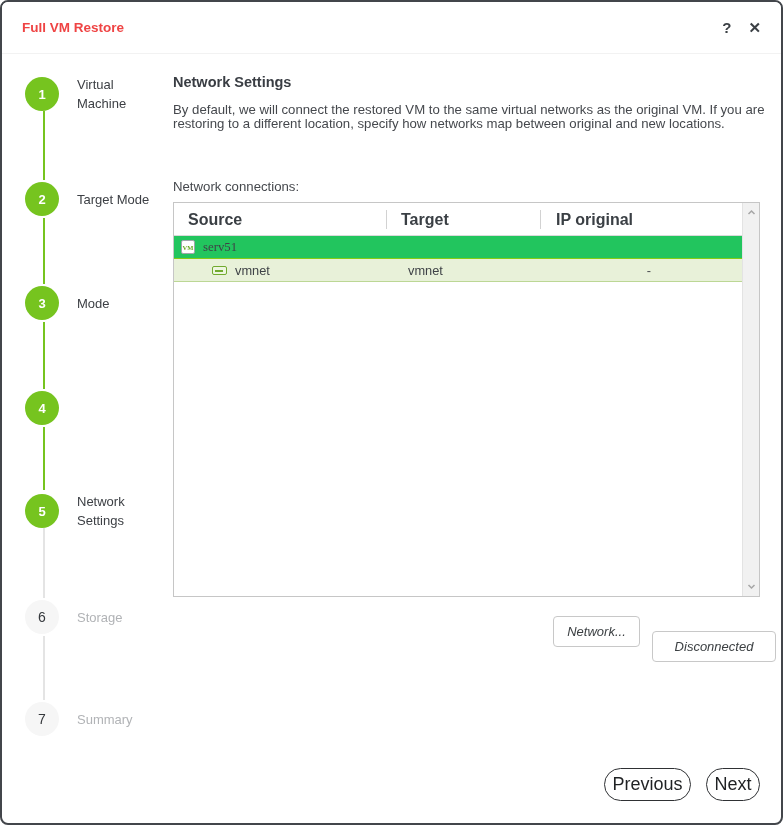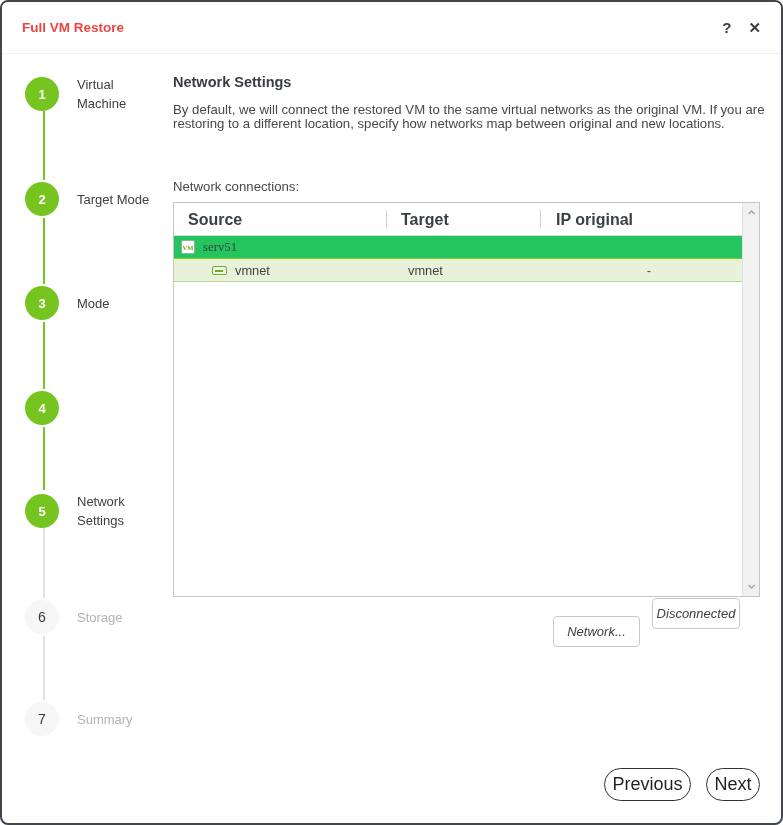--- a/index.html
+++ b/index.html
@@ -72,21 +72,21 @@
   .sb-arrow { position:absolute; left:4px; width:9px; height:9px; }
   .sb-up{top:5px} .sb-down{bottom:5px}
   .sb-arrow svg { display:block; }
   
   .btn {
     position:absolute; height:31px; background:#fff; border:1px solid #c8c8c8; border-radius:4px;
     font-size:13px; color:#3c4043; display:flex; align-items:center; justify-content:center;
     font-family:"Liberation Sans", sans-serif; cursor:pointer;font-style:italic;
   }
   .btn-network { left:551px; top:614px; width:87px; }
-  .btn-disconnected { left:650px; top:596px; width:88px; }
+  .btn-disconnected { left:650px; top:629px; width:124px; }
   
   .pill {
     position:absolute; height:33px; background:#fff; border:1.5px solid #2f3134; border-radius:17px;
     font-size:18px; color:#1f2123; display:flex; align-items:center; justify-content:center;
     font-family:"Liberation Sans", sans-serif; cursor:pointer;
   }
   .pill-previous { left:602px; top:766px; width:87px; }
   .pill-next { left:704px; top:766px; width:54px; }
 </style>
 </head>

